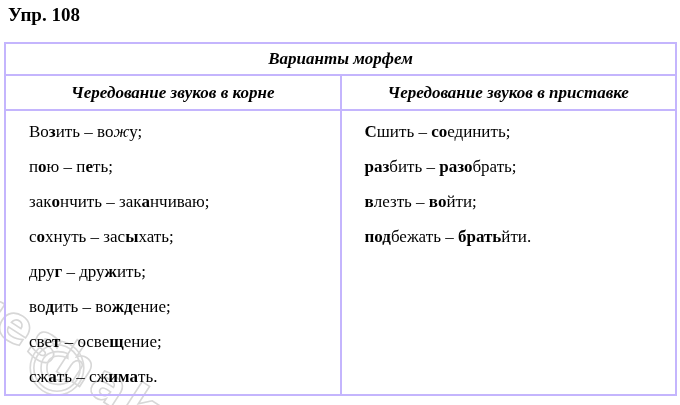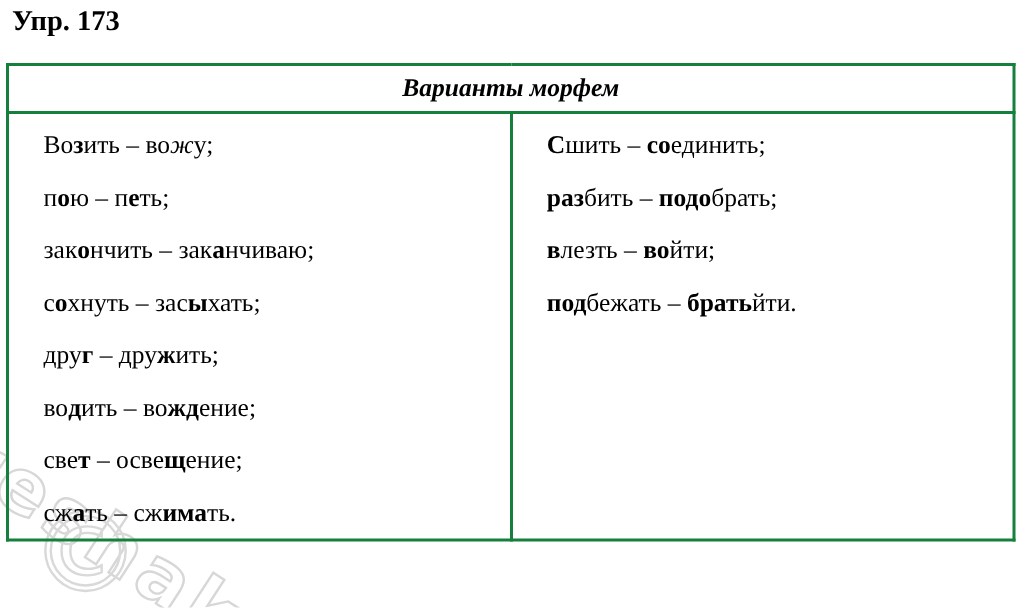--- a/index.html
+++ b/index.html
@@ -50,21 +50,21 @@
 
   table.morph {
     position: absolute;
     top: 42px; left: 4px;
     width: 673px;
     border-collapse: collapse;
     table-layout: fixed;
     background: transparent;
   }
   table.morph td, table.morph th {
-    border: 2px solid #15803d;
+    border: 2px solid #c4b5fd;
     background: transparent;
   }
   td.title {
     height: 32px;
     text-align: center;
     vertical-align: middle;
     font-weight: bold;
     font-style: italic;
     font-size: 17px;
   }
@@ -84,43 +84,47 @@
     font-size: 17px;
   }
   .line { line-height: 35px; white-space: nowrap; }
   .line b { font-weight: bold; }
   .line i { font-style: italic; }
 </style>
 </head>
 <body>
 
 <div class="topbar">
-  <span class="exercise">Упр. 173</span>
+  <span class="exercise">Упр. 108</span>
 </div>
 
 <div class="watermark">reshak.ru</div>
 <div class="wm-copy">©</div>
 
 <table class="morph">
   <tbody>
       <tr>
     <td class="title" colspan="2">Варианты морфем</td>
+  </tr>
+  <tr>
+    <th class="colhead">Чередование звуков в корне</th>
+    <th class="colhead">Чередование звуков в приставке</th>
   </tr>
   <tr class="content">
     <td id="root-cell">
           <div class="line">Во<b>з</b>ить – во<i>ж</i>у;</div>
           <div class="line">п<b>о</b>ю – п<b>е</b>ть;</div>
           <div class="line">зак<b>о</b>нчить – зак<b>а</b>нчиваю;</div>
           <div class="line">с<b>о</b>хнуть – зас<b>ы</b>хать;</div>
           <div class="line">дру<b>г</b> – дру<b>ж</b>ить;</div>
           <div class="line">во<b>д</b>ить – во<b>жд</b>ение;</div>
           <div class="line">све<b>т</b> – осве<b>щ</b>ение;</div>
           <div class="line">сж<b>а</b>ть – сж<b>има</b>ть.</div>
         </td>
     <td id="prefix-cell">
           <div class="line"><b>С</b>шить – <b>со</b>единить;</div>
-          <div class="line"><b>раз</b>бить – <b>подо</b>брать;</div>
+          <div class="line"><b>раз</b>бить – <b>разо</b>брать;</div>
           <div class="line"><b>в</b>лезть – <b>во</b>йти;</div>
           <div class="line"><b>под</b>бежать – <b>брать</b>йти.</div>
         </td>
   </tr>
 </tbody>
   </table>
 
 </body></html>

